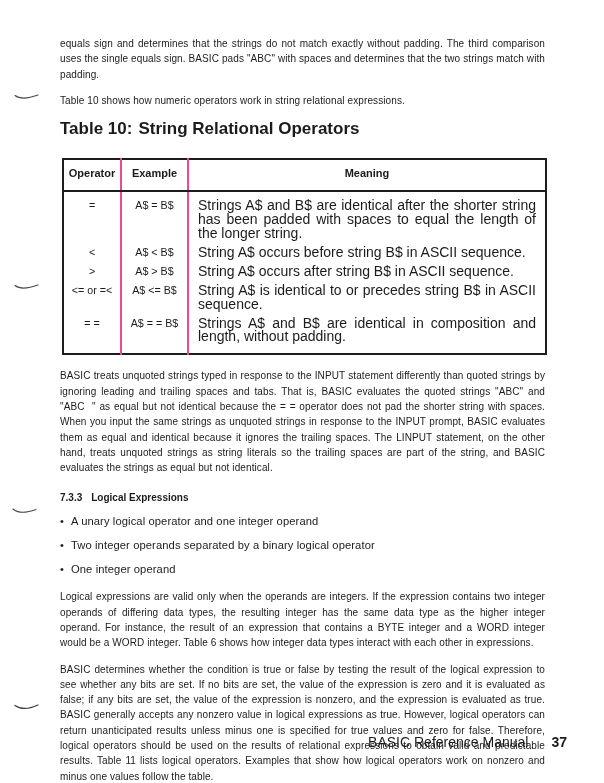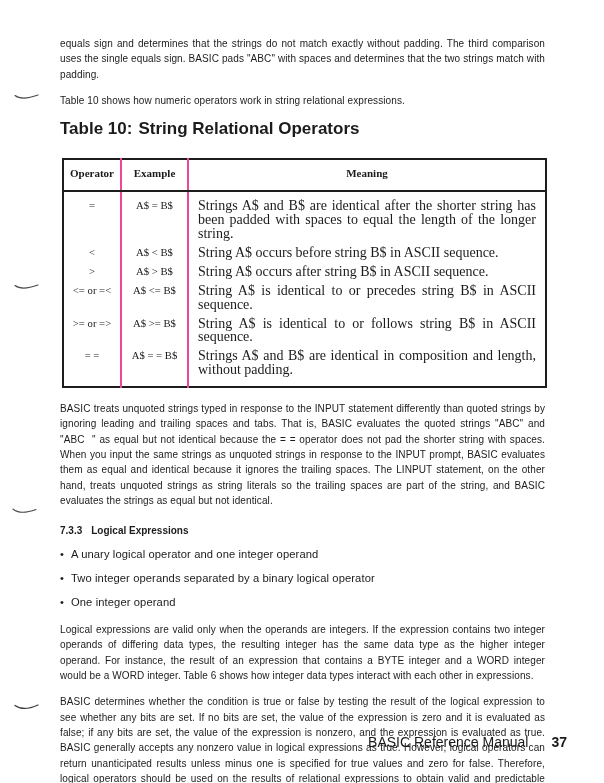--- a/index.html
+++ b/index.html
@@ -27,21 +27,20 @@
     font-weight: bold;
     font-size: 17px;
     margin: 7px 0 0 0;
   }
   .caption-label { margin-right: 6px; }
   table.op-table {
     border-collapse: collapse;
     width: 100%;
     margin: 19px 0 13px 2px;
     table-layout: fixed;
-    font-family: Liberation Serif, serif;
   }
   table.op-table, .op-table th, .op-table td { border: 0; }
   table.op-table { border: 2px solid #1d1d1d; }
   .op-table col.c-op { width: 58px; }
   .op-table col.c-ex { width: 67px; }
   .op-table th {
     font-size: 11px; font-weight: bold;
     text-align: center;
     padding: 7px 2px 11px 2px;
     border-bottom: 2px solid #1d1d1d;
@@ -159,25 +158,20 @@
         <td class="op-cell">&gt;</td>
         <td class="ex-cell b-l">A$ &gt; B$</td>
         <td class="mean-cell b-l">String A$ occurs after string B$ in ASCII sequence.</td>
       </tr>
       <tr>
         <td class="op-cell">&lt;= or =&lt;</td>
         <td class="ex-cell b-l">A$ &lt;= B$</td>
         <td class="mean-cell b-l">String A$ is identical to or precedes string B$ in ASCII sequence.</td>
       </tr>
       <tr>
-        <td class="op-cell">&gt;= or =&gt;</td>
-        <td class="ex-cell b-l">A$ &gt;= B$</td>
-        <td class="mean-cell b-l">String A$ is identical to or follows string B$ in ASCII sequence.</td>
-      </tr>
-      <tr>
         <td class="op-cell">= =</td>
         <td class="ex-cell b-l">A$ = = B$</td>
         <td class="mean-cell b-l">Strings A$ and B$ are identical in composition and length, without padding.</td>
       </tr>
     </tbody>
   </table>
 
   <p class="para">BASIC treats unquoted strings typed in response to the INPUT statement differently than quoted strings by ignoring leading and trailing spaces and tabs. That is, BASIC evaluates the quoted strings "ABC" and "ABC&nbsp;&nbsp;" as equal but not identical because the = = operator does not pad the shorter string with spaces. When you input the same strings as unquoted strings in response to the INPUT prompt, BASIC evaluates them as equal and identical because it ignores the trailing spaces. The LINPUT statement, on the other hand, treats unquoted strings as string literals so the trailing spaces are part of the string, and BASIC evaluates the strings as equal but not identical.</p>
 
   <div class="section-heading">

